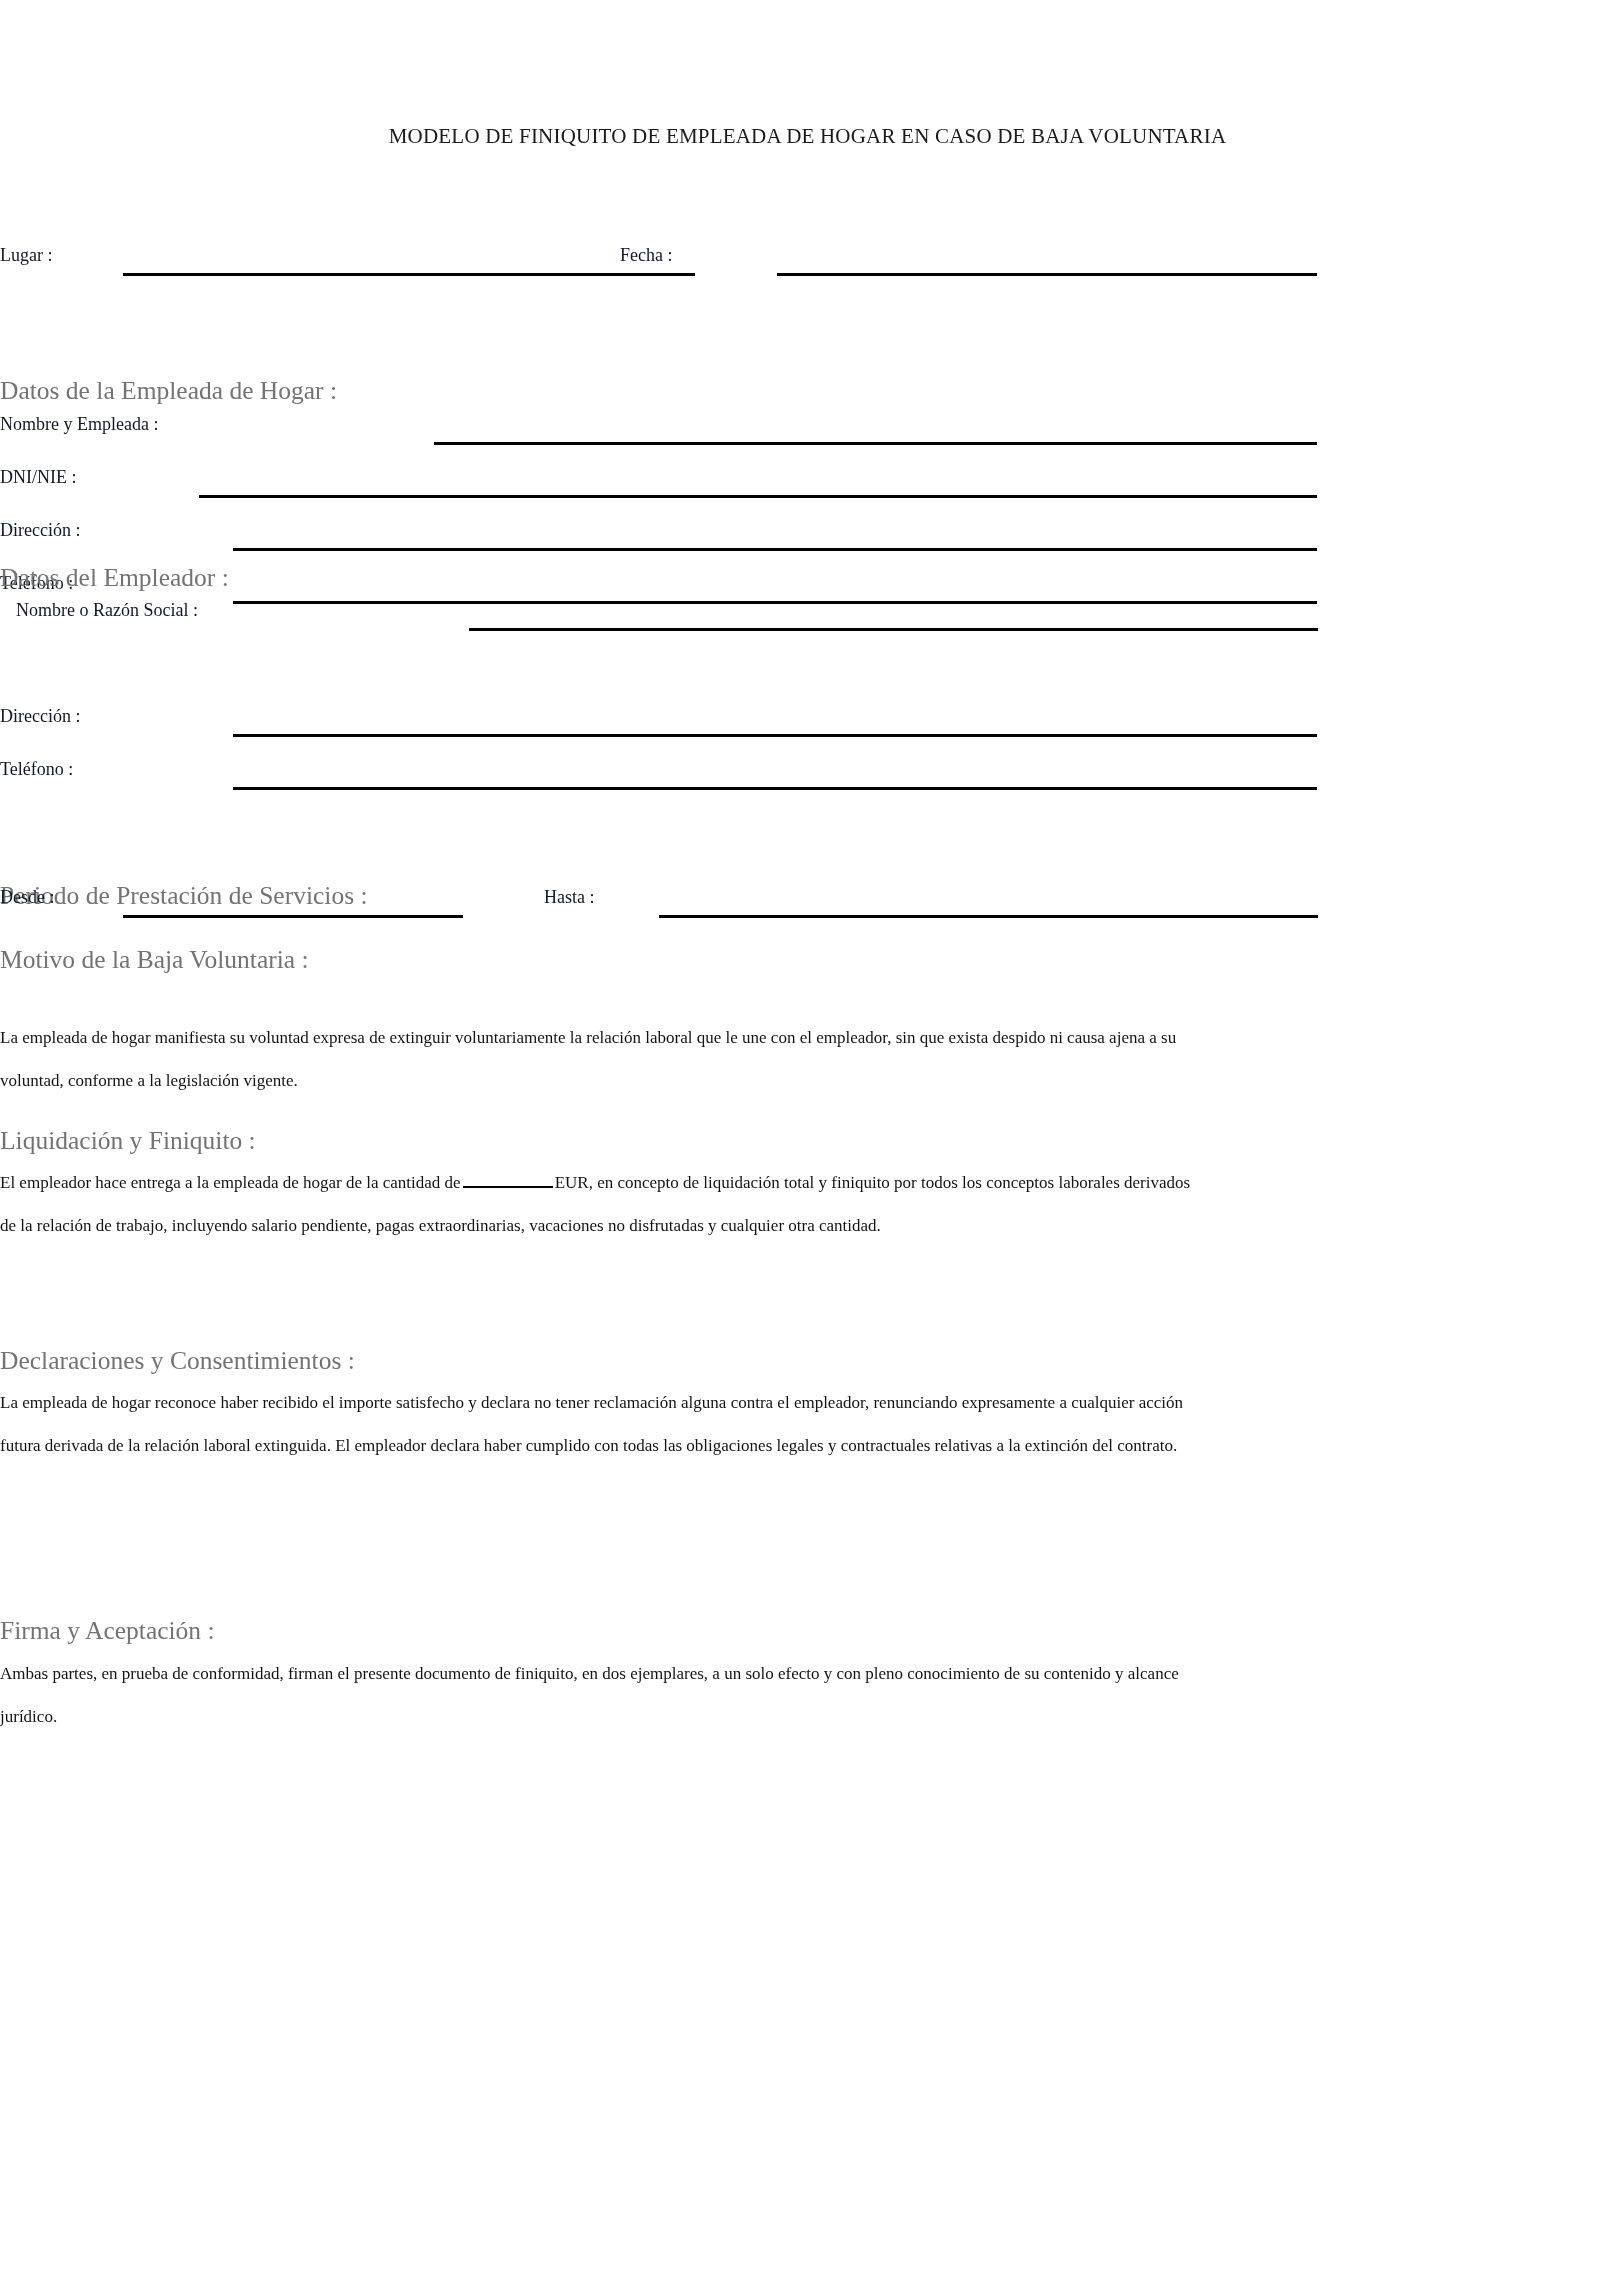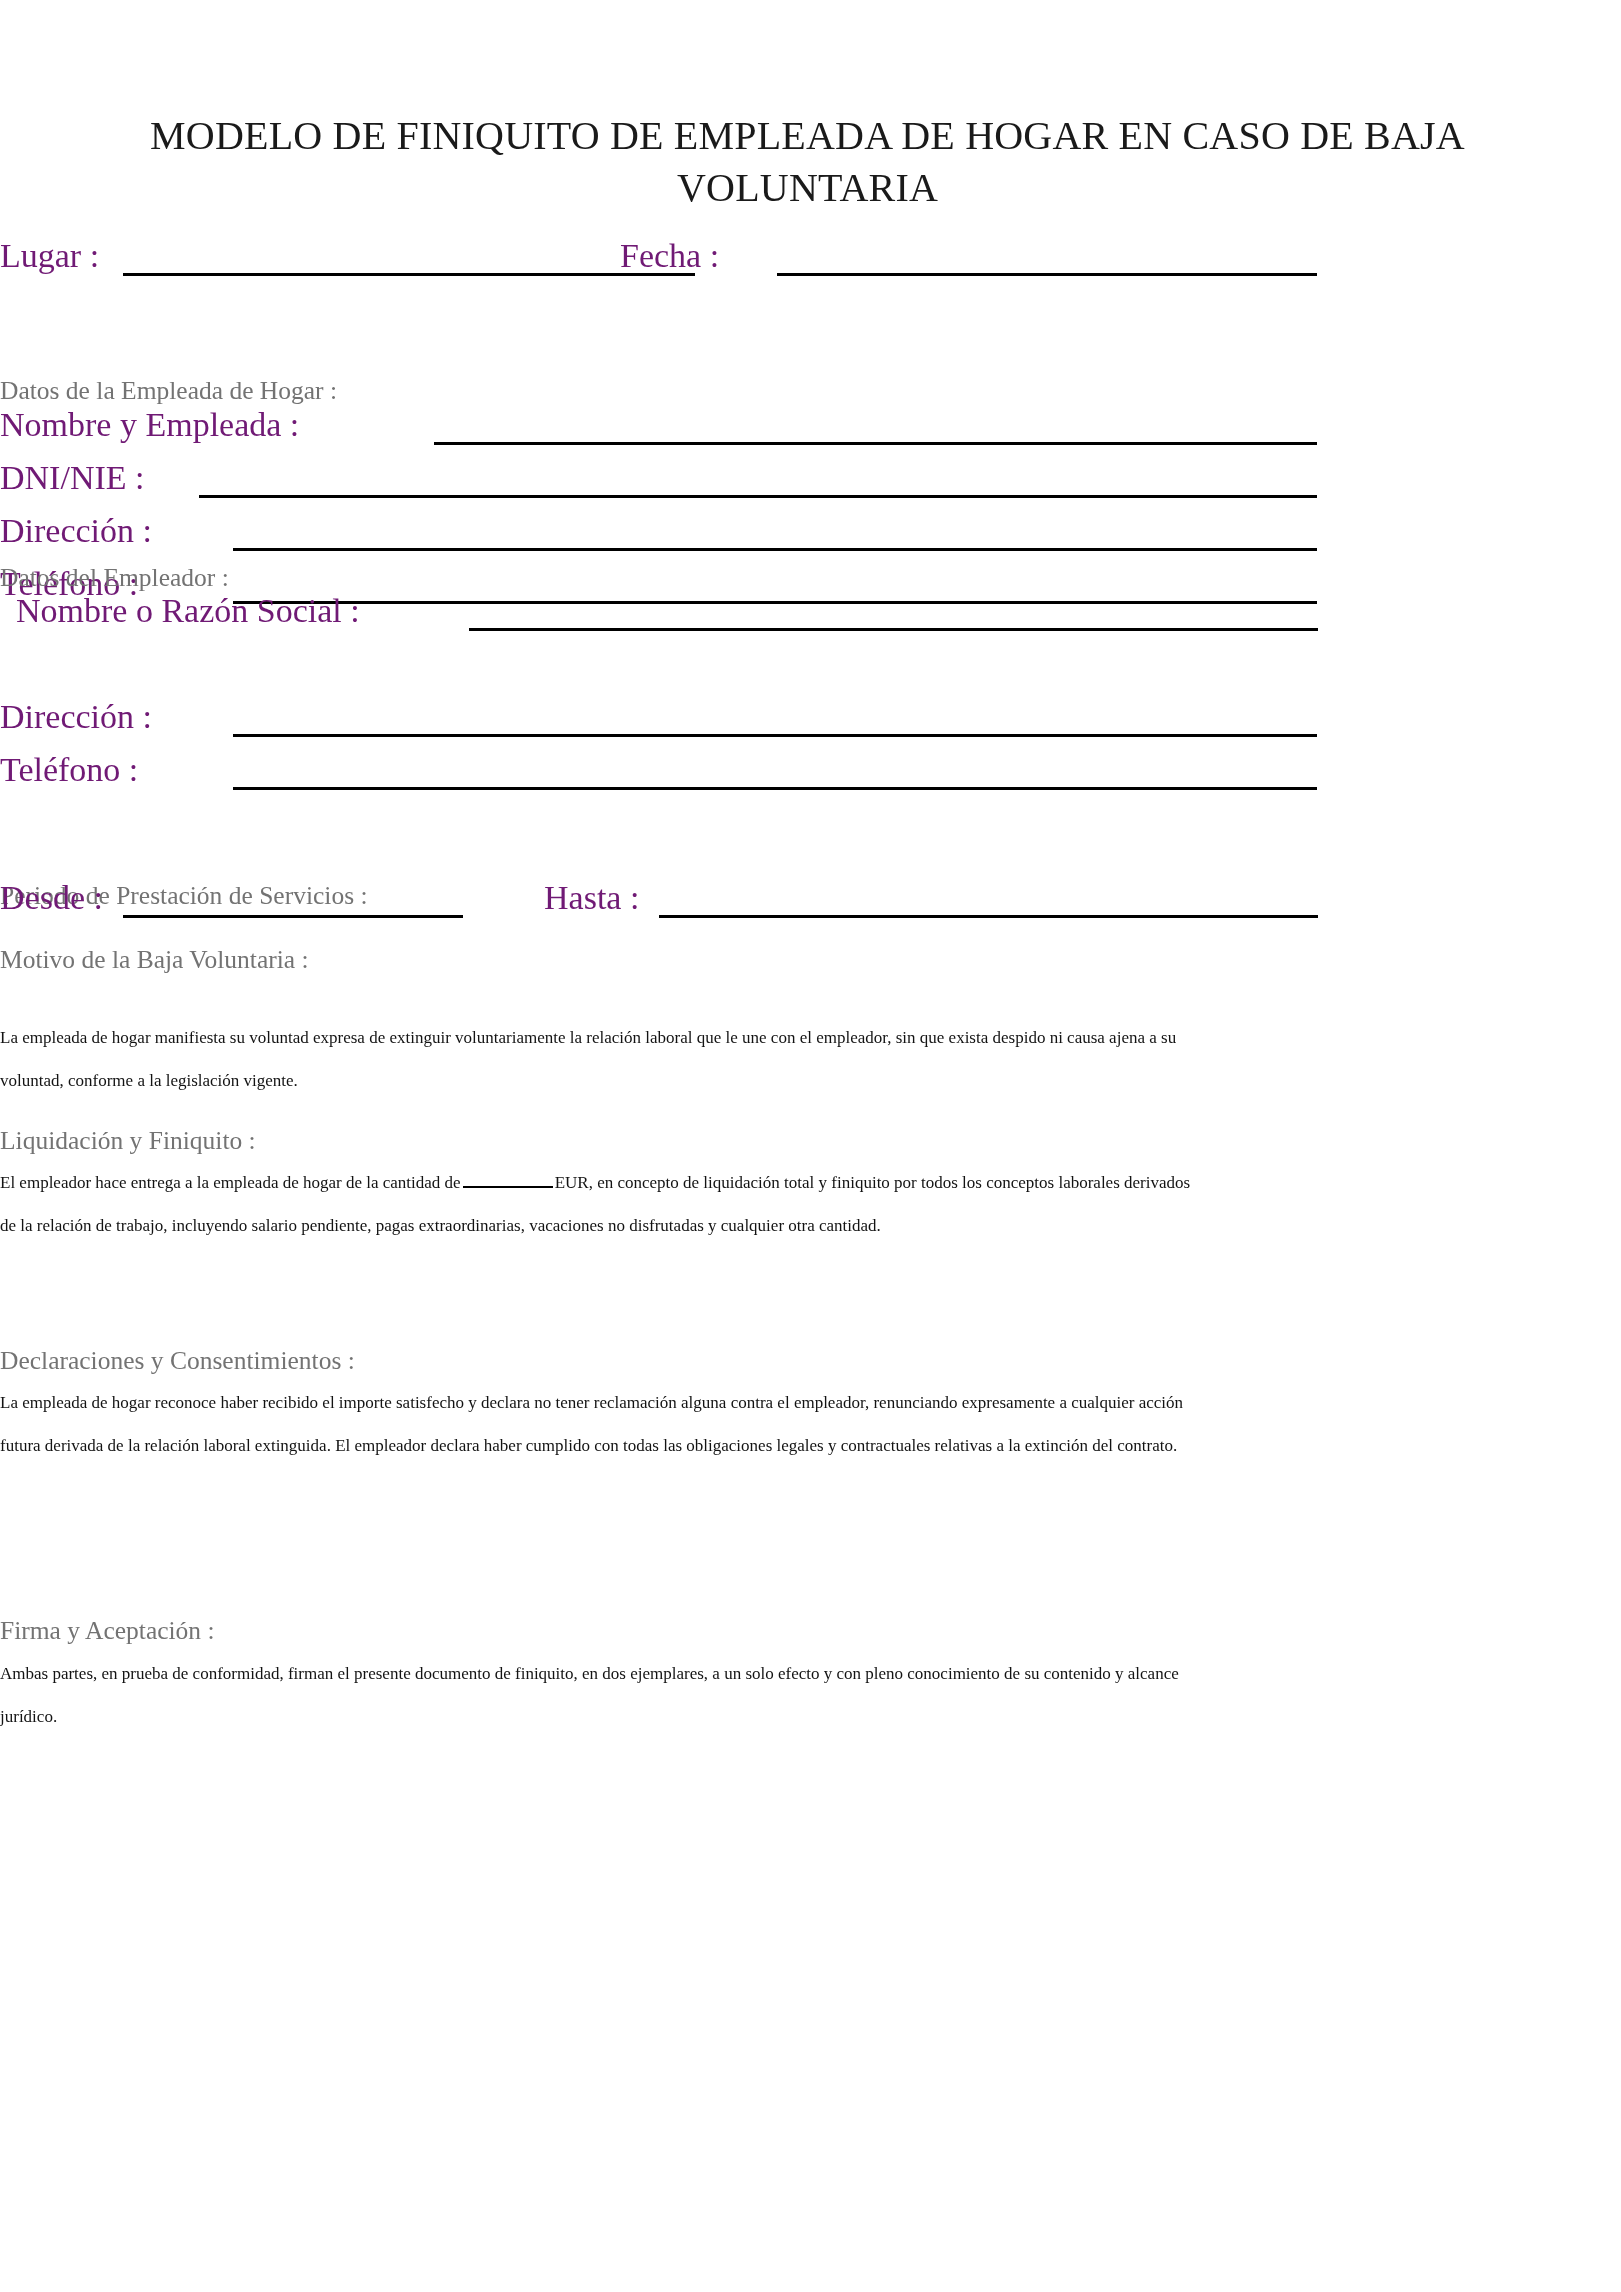--- a/index.html
+++ b/index.html
@@ -19,41 +19,41 @@
     color: #000000;
   }
 
   
   .doc-title {
     position: absolute;
     left: 149px;
     top: 110px;
     width: 1317px;
     text-align: center;
-    font-size: 40px;
+    font-size: 21px;
     line-height: 52px;
     letter-spacing: 0.2px;
     color: #1a1a1a;
   }
 
   
   .field-row {
     position: absolute;
     left: 0;
     width: 1317px;
     height: 39px;
   }
   .field-label {
     position: absolute;
     left: 0;
     bottom: 5.9px;
-    font-size: 34px;
+    font-size: 18px;
     line-height: 29px;
     white-space: nowrap;
-    color: #701a75;
+    color: #0f172a;
   }
   .rule {
     position: absolute;
     bottom: 0;
     height: 0;
     border-bottom: 3.4px solid #000000;
   }
 
   
   .section-label {

